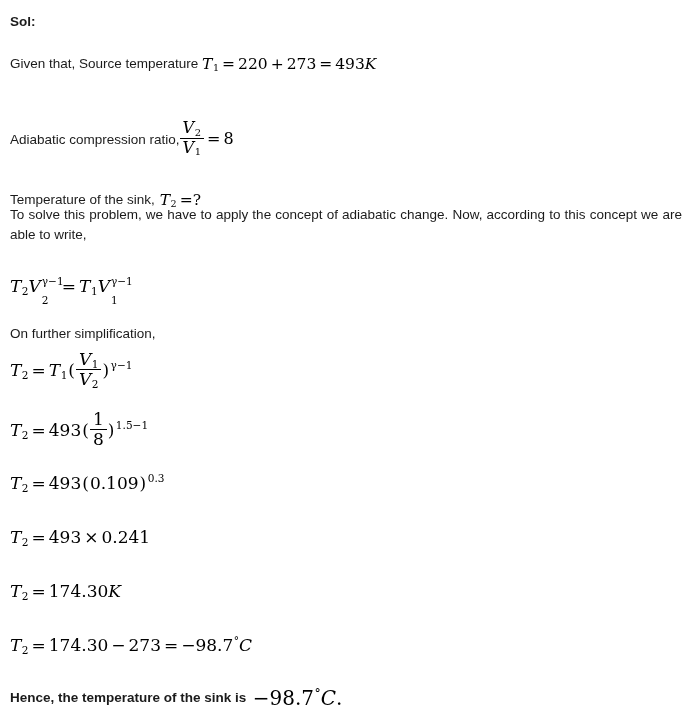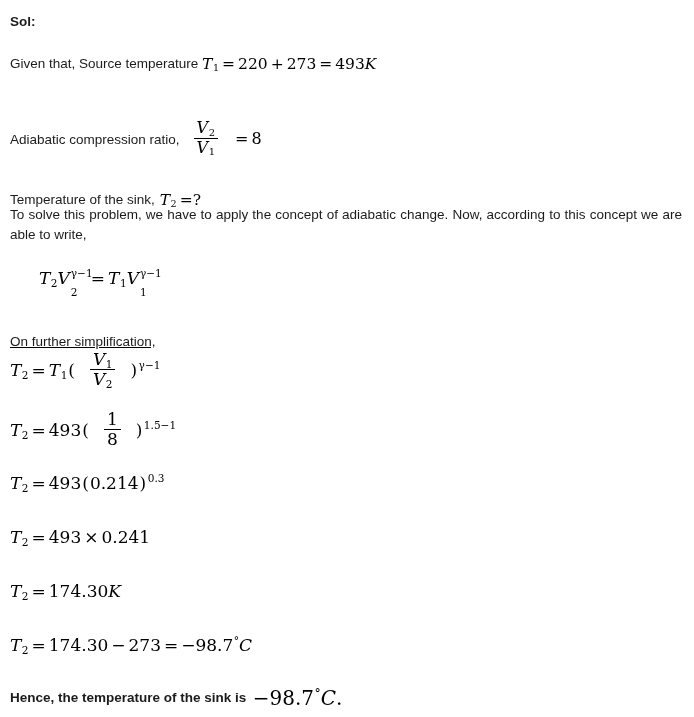--- a/index.html
+++ b/index.html
@@ -93,21 +93,21 @@
     font-style: normal;
     white-space: nowrap;
   }
   .subsup-pad { display: inline-block; }
 
   
   .frac {
     display: inline-block;
     vertical-align: middle;
     line-height: 1.05;
-    margin: 0 14px;
+    margin: 0 0;
     position: relative;
     top: -0.08em;
   }
   .frac .num { display: block; padding: 0 3px; }
   .frac .den {
     display: block;
     padding: 0 3px;
     border-top: 1.3px solid #000;
     margin-top: 1px;
     padding-top: 1px;
@@ -134,38 +134,38 @@
   </div>
 
   <div class="row" style="top: 163px; margin-top: 27px;">
     <span class="prose" style="display:inline;">Temperature of the sink,</span><span class="math math-inline">&nbsp;<span class="mi">T</span><sub class="sb">2</sub><span class="mo">=?</span></span>
   </div>
 
   <div class="row" style="top: 205px; width: 672px; left: 10px;">
     <p class="prose justify">To solve this problem, we have to apply the concept of adiabatic change. Now, according to this concept we are able to write,</p>
   </div>
 
-  <div class="row" style="top: 268px; margin-left: 29px;">
+  <div class="row" style="top: 276px;">
     <span class="math math-block"><span class="mi">T</span><sub class="sb">2</sub><span class="mi">V</span><span class="subsup"><span class="up">γ−1</span><span class="dn">2</span></span><span class="subsup-pad" style="width:18px;"></span><span class="mo">=</span><span class="mi">T</span><sub class="sb">1</sub><span class="mi">V</span><span class="subsup"><span class="up">γ−1</span><span class="dn">1</span></span><span class="subsup-pad" style="width:16px;"></span></span>
   </div>
 
-  <div class="row" style="top: 332px; text-decoration: underline;">
+  <div class="row" style="top: 324px;">
     <span class="prose">On further simplification,</span>
   </div>
 
   <div class="row" style="top: 352px;">
     <span class="math math-block"><span class="mi">T</span><sub class="sb">2</sub><span class="mo">=</span><span class="mi">T</span><sub class="sb">1</sub><span class="mo-tight">(</span><span class="frac"><span class="num"><span class="mi">V</span><sub class="sb">1</sub></span><span class="den"><span class="mi">V</span><sub class="sb">2</sub></span></span><span class="mo-tight">)</span><sup class="sp">γ−1</sup></span>
   </div>
 
   <div class="row" style="top: 412px;">
     <span class="math math-block"><span class="mi">T</span><sub class="sb">2</sub><span class="mo">=</span><span class="mn">493</span><span class="mo-tight">(</span><span class="frac"><span class="num mn">1</span><span class="den mn">8</span></span><span class="mo-tight">)</span><sup class="sp">1.5−1</sup></span>
   </div>
 
   <div class="row" style="top: 473px;">
-    <span class="math math-block"><span class="mi">T</span><sub class="sb">2</sub><span class="mo">=</span><span class="mn">493</span><span class="mo-tight">(</span><span class="mn">0.214</span><span class="mo-tight">)</span><sup class="sp">0.3</sup></span>
+    <span class="math math-block"><span class="mi">T</span><sub class="sb">2</sub><span class="mo">=</span><span class="mn">493</span><span class="mo-tight">(</span><span class="mn">0.109</span><span class="mo-tight">)</span><sup class="sp">0.3</sup></span>
   </div>
 
   <div class="row" style="top: 527px;">
     <span class="math math-block"><span class="mi">T</span><sub class="sb">2</sub><span class="mo">=</span><span class="mn">493</span><span class="mo">×</span><span class="mn">0.241</span></span>
   </div>
 
   <div class="row" style="top: 581px;">
     <span class="math math-block"><span class="mi">T</span><sub class="sb">2</sub><span class="mo">=</span><span class="mn">174.30</span><span class="mi">K</span></span>
   </div>
 

